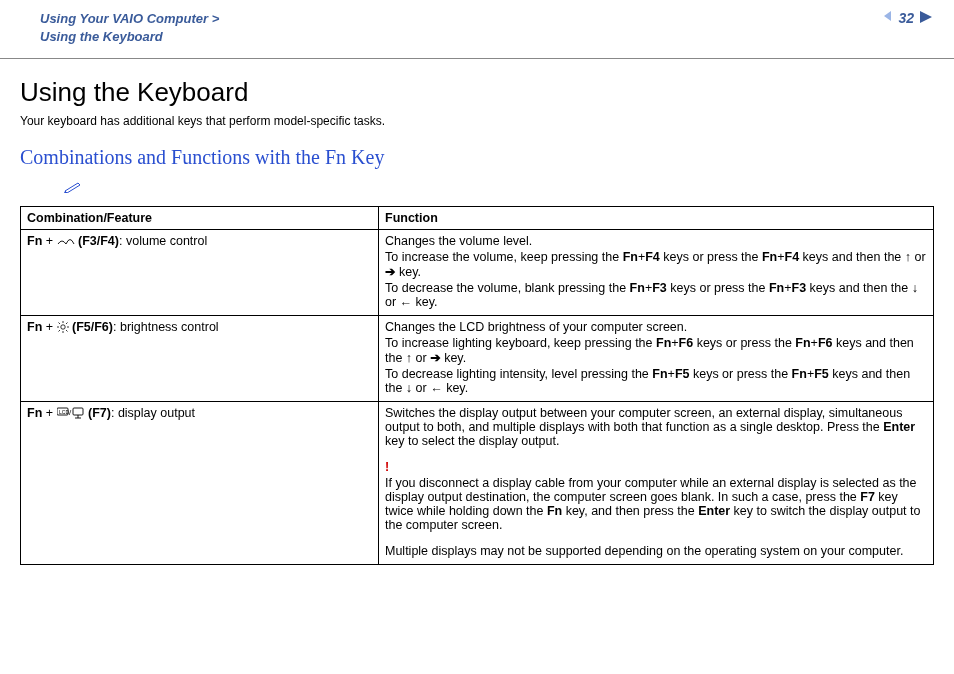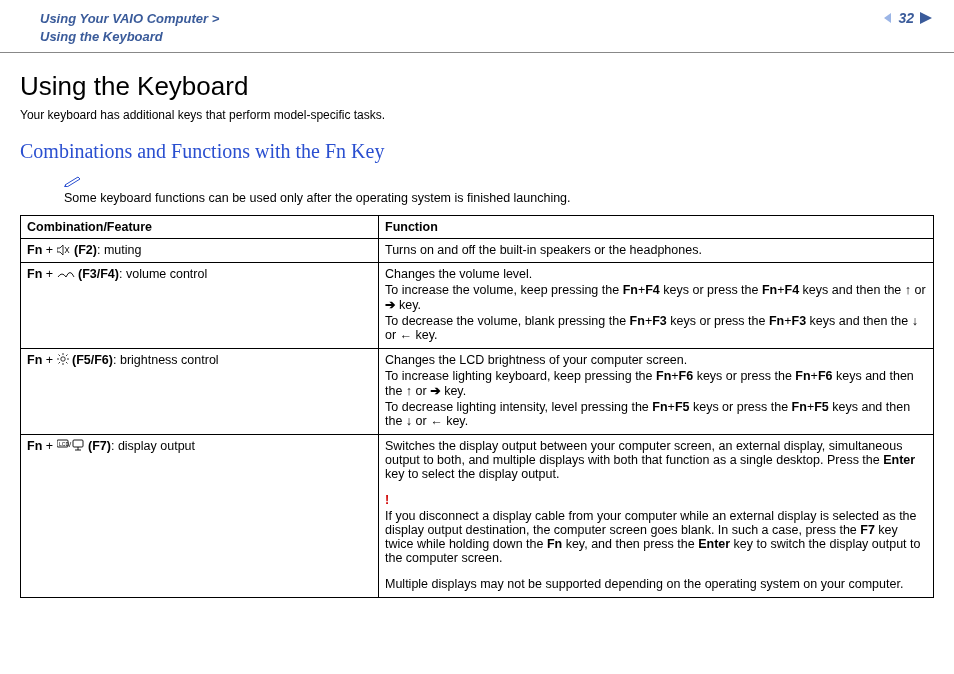--- a/index.html
+++ b/index.html
@@ -10,33 +10,33 @@
     color: #000;
     width: 954px;
     height: 674px;
     background: #fff;
     overflow: hidden;
   }
   .header {
     display: flex;
     justify-content: space-between;
     align-items: flex-start;
-    padding: 10px 20px 6px 40px;
+    padding: 10px 20px 12px 40px;
     border-bottom: 1px solid #888;
   }
   .breadcrumb {
     color: #3a5b9a;
     font-style: italic;
     font-weight: bold;
     font-size: 13px;
     line-height: 1.4;
   }
   .page-nav {
     display: flex;
-    align-items: center;
+    align-items: flex-start;
     gap: 4px;
     color: #3a5b9a;
     font-weight: bold;
     font-style: italic;
     font-size: 14px;
   }
   .page-nav svg { display: block; }
   .content {
     padding: 18px 20px 0 20px;
   }
@@ -120,48 +120,31 @@
   <p class="intro">Your keyboard has additional keys that perform model-specific tasks.</p>
   <h2 class="subhead">Combinations and Functions with the Fn Key</h2>
 
   <div class="note-block">
     <span class="pencil-icon">
       <svg width="18" height="12" viewBox="0 0 18 12">
           <path d="M1 10 L14 2 L16 4 L3 12 Z" fill="none" stroke="#2a4fd0" stroke-width="1"></path>
           <path d="M1 10 L0 12 L3 12 Z" fill="#2a4fd0"></path>
         </svg>
     </span><br>
-    <span class="note-text">Some keyboard functions can be used only after the operating system is finished launching.</span>
   </div>
 
   <table class="fn-table">
     <thead>
       <tr>
         <th class="col-left">Combination/Feature</th>
         <th>Function</th>
       </tr>
     </thead>
     <tbody>
 
-      <tr>
-        <td>
-          <span class="b">Fn</span><span> + </span>
-          <span class="smicon">
-            <svg width="14" height="10" viewBox="0 0 14 10">
-                <polygon points="0,3 3,3 6,0 6,10 3,7 0,7" fill="none" stroke="#000" stroke-width="0.8"></polygon>
-                <line x1="8" y1="2" x2="12" y2="8" stroke="#000" stroke-width="0.8"></line>
-                <line x1="12" y1="2" x2="8" y2="8" stroke="#000" stroke-width="0.8"></line>
-              </svg>
-          </span>
-          <span class="b">(F2)</span><span>: muting</span>
-        </td>
-        <td>
-          <span>Turns on and off the built-in speakers or the headphones.</span>
-        </td>
-      </tr>
 
       <tr>
         <td>
           <span class="b">Fn</span><span> + </span>
           <span class="smicon">
             <svg width="18" height="10" viewBox="0 0 18 10">
                 <path d="M1 8 Q5 2 9 8" fill="none" stroke="#000" stroke-width="0.9"></path>
                 <path d="M9 8 Q13 -1 17 8" fill="none" stroke="#000" stroke-width="0.9"></path>
               </svg>
           </span>

